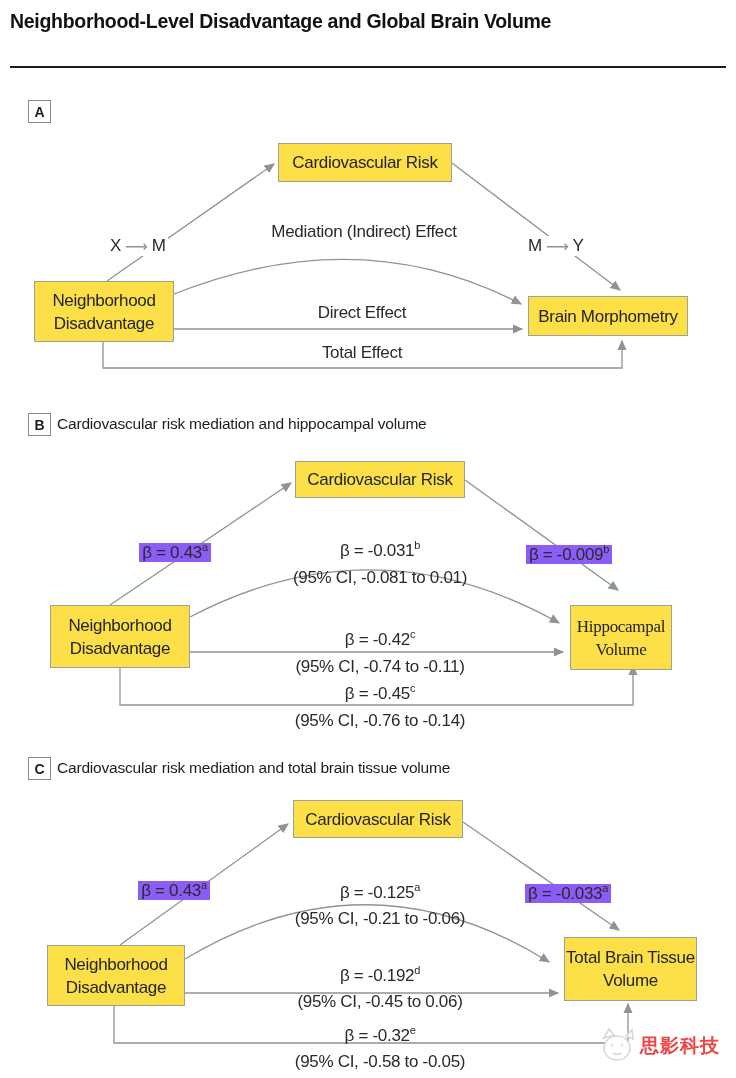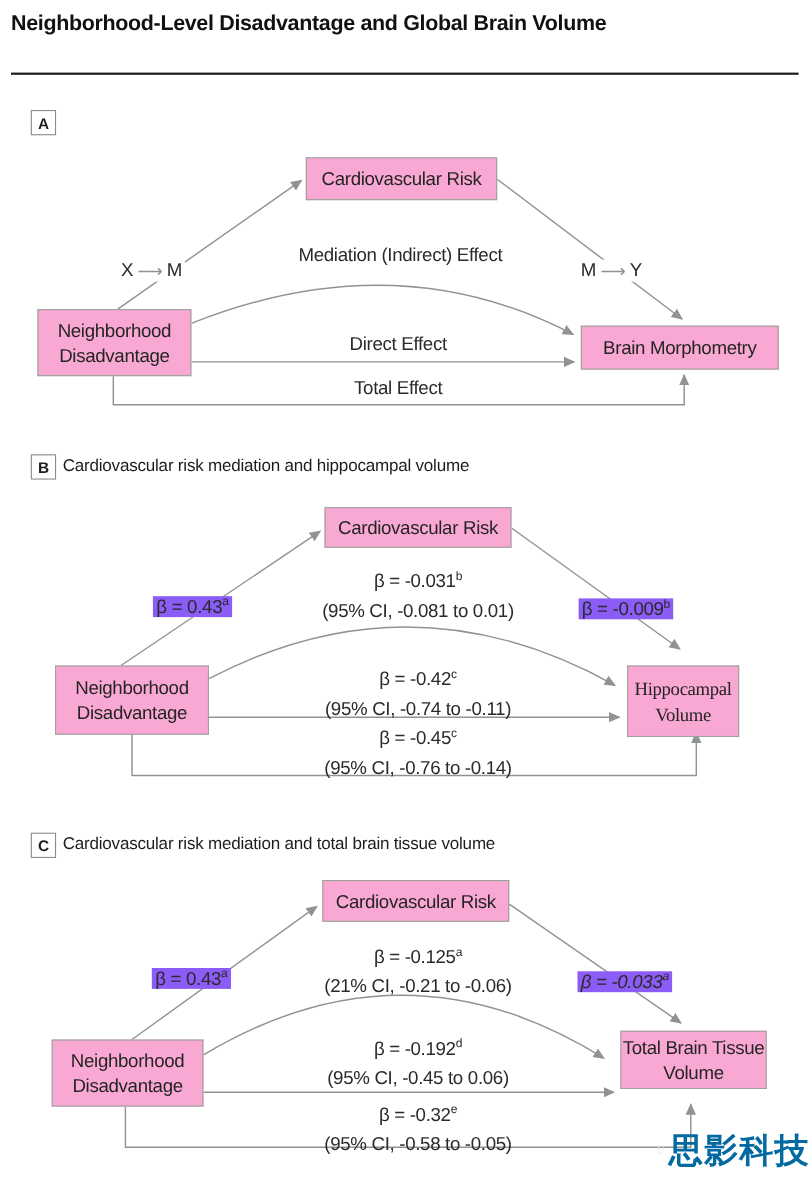--- a/index.html
+++ b/index.html
@@ -6,35 +6,35 @@
   #page{position:relative;width:736px;height:1078px;background:#fff;overflow:hidden;
         font-family:"Liberation Sans",sans-serif;color:#2a2a2a;}
   #arrows{position:absolute;left:0;top:0;z-index:1;}
   .abs{position:absolute;}
   .title{left:10px;top:6px;width:716px;font-size:19.5px;font-weight:bold;color:#111;
          line-height:30px;letter-spacing:-0.3px;z-index:2;}
   .rule{left:10px;top:66px;width:716px;height:2px;background:#1c1c1c;z-index:2;}
   .pletter{width:21px;height:21px;border:1.2px solid #8a8a8a;background:#fff;color:#1d1d1d;
            font-size:14px;font-weight:bold;display:flex;align-items:center;justify-content:center;z-index:2;}
   .pheading{font-size:15.5px;color:#1d1d1d;letter-spacing:-0.2px;white-space:nowrap;z-index:2;}
-  .nodebox{background:#f9a8d4;border:1.5px solid #9aa29b;display:flex;align-items:center;
+  .nodebox{background:#fde047;border:1.5px solid #9aa29b;display:flex;align-items:center;
            justify-content:center;text-align:center;font-size:17px;line-height:23px;
            letter-spacing:-0.3px;color:#242424;z-index:2;box-sizing:border-box;}
   .lbl{font-size:17px;color:#2a2a2a;letter-spacing:-0.3px;white-space:nowrap;
        text-align:center;z-index:2;}
   .wbg{background:#8b5cf6;padding:0 3px;}
   .stat{font-size:17px;line-height:27px;color:#2a2a2a;letter-spacing:-0.3px;
-        text-align:center;white-space:nowrap;z-index:2;}
+        text-align:center;white-space:nowrap;z-index:2;margin-top:21px;}
   .stat.lh26{line-height:26px;}
   sup{font-size:11px;}
   .conn{display:flex;align-items:center;gap:4px;background:#fff;padding:0 2px;}
   .conn .ar{font-family:"DejaVu Sans",sans-serif;color:#8f948f;font-size:16px;line-height:17px;}
   .watermark{left:596px;top:1020px;width:140px;height:52px;z-index:3;display:flex;
              align-items:center;gap:4px;}
-  .wm-text{font-size:31px;font-weight:bold;color:#0369a1;letter-spacing:1px;white-space:nowrap;}
+  .wm-text{font-size:19px;font-weight:bold;color:#ef4444;letter-spacing:1px;white-space:nowrap;}
 </style>
 </head>
 <body>
 
 <div id="page">
 
   <svg id="arrows" width="736" height="1078" viewBox="0 0 736 1078">
     <defs>
       <marker id="ah" viewBox="0 0 10 8" markerWidth="9" markerHeight="8" refX="8" refY="4" orient="auto">
         <path d="M0,0 L9,4 L0,8 Z" fill="#8f948f"></path>
@@ -64,21 +64,21 @@
 
   <div class="abs title">
     <div>Neighborhood-Level Disadvantage and Global Brain Volume</div>
   </div>
   <div class="abs rule"></div>
 
   <div class="abs pletter" style="left:28px;top:100px;">A</div>
 
   <div class="abs nodebox" style="left:278px;top:143px;width:174px;height:39px;">Cardiovascular Risk</div>
   <div class="abs nodebox" style="left:34px;top:281px;width:140px;height:61px;">Neighborhood Disadvantage</div>
-  <div class="abs nodebox" style="left:528px;top:296px;width:180px;height:40px;">Brain Morphometry</div>
+  <div class="abs nodebox" style="left:528px;top:296px;width:160px;height:40px;">Brain Morphometry</div>
 
   <div class="abs lbl conn" style="left:108px;top:236px;">
     <span>X</span>
       <span class="ar">⟶</span>
       <span>M</span>
   </div>
   <div class="abs lbl conn" style="left:526px;top:236px;">
     <span>M</span>
       <span class="ar">⟶</span>
       <span>Y</span>
@@ -109,28 +109,28 @@
   <div class="abs stat" style="left:250px;top:654px;width:260px;">
     <div><span>β = -0.45</span><sup>c</sup></div>
     <div>(95% CI, -0.76 to -0.14)</div>
   </div>
 
   <div class="abs pletter" style="left:28px;top:757px;">C</div>
   <div class="abs pheading" style="left:57px;top:759px;">Cardiovascular risk mediation and total brain tissue volume</div>
 
   <div class="abs nodebox" style="left:293px;top:800px;width:170px;height:38px;">Cardiovascular Risk</div>
   <div class="abs nodebox" style="left:47px;top:945px;width:138px;height:61px;">Neighborhood Disadvantage</div>
-  <div class="abs nodebox" style="left:564px;top:937px;width:133px;height:53px;">Total Brain Tissue Volume</div>
+  <div class="abs nodebox" style="left:564px;top:937px;width:133px;height:64px;">Total Brain Tissue Volume</div>
 
   <div class="abs lbl" style="left:122px;top:879px;width:104px;"><span class="wbg"><span>β = 0.43</span><sup>a</sup></span></div>
-  <div class="abs lbl" style="left:511px;top:882px;width:114px;font-style:italic;"><span class="wbg"><span>β = -0.033</span><sup>a</sup></span></div>
+  <div class="abs lbl" style="left:511px;top:882px;width:114px;"><span class="wbg"><span>β = -0.033</span><sup>a</sup></span></div>
 
   <div class="abs stat lh26" style="left:248px;top:853px;width:264px;">
     <div><span>β = -0.125</span><sup>a</sup></div>
-    <div>(21% CI, -0.21 to -0.06)</div>
+    <div>(95% CI, -0.21 to -0.06)</div>
   </div>
   <div class="abs stat lh26" style="left:248px;top:936px;width:264px;">
     <div><span>β = -0.192</span><sup>d</sup></div>
     <div>(95% CI, -0.45 to 0.06)</div>
   </div>
   <div class="abs stat lh26" style="left:248px;top:996px;width:264px;">
     <div><span>β = -0.32</span><sup>e</sup></div>
     <div>(95% CI, -0.58 to -0.05)</div>
   </div>
 

